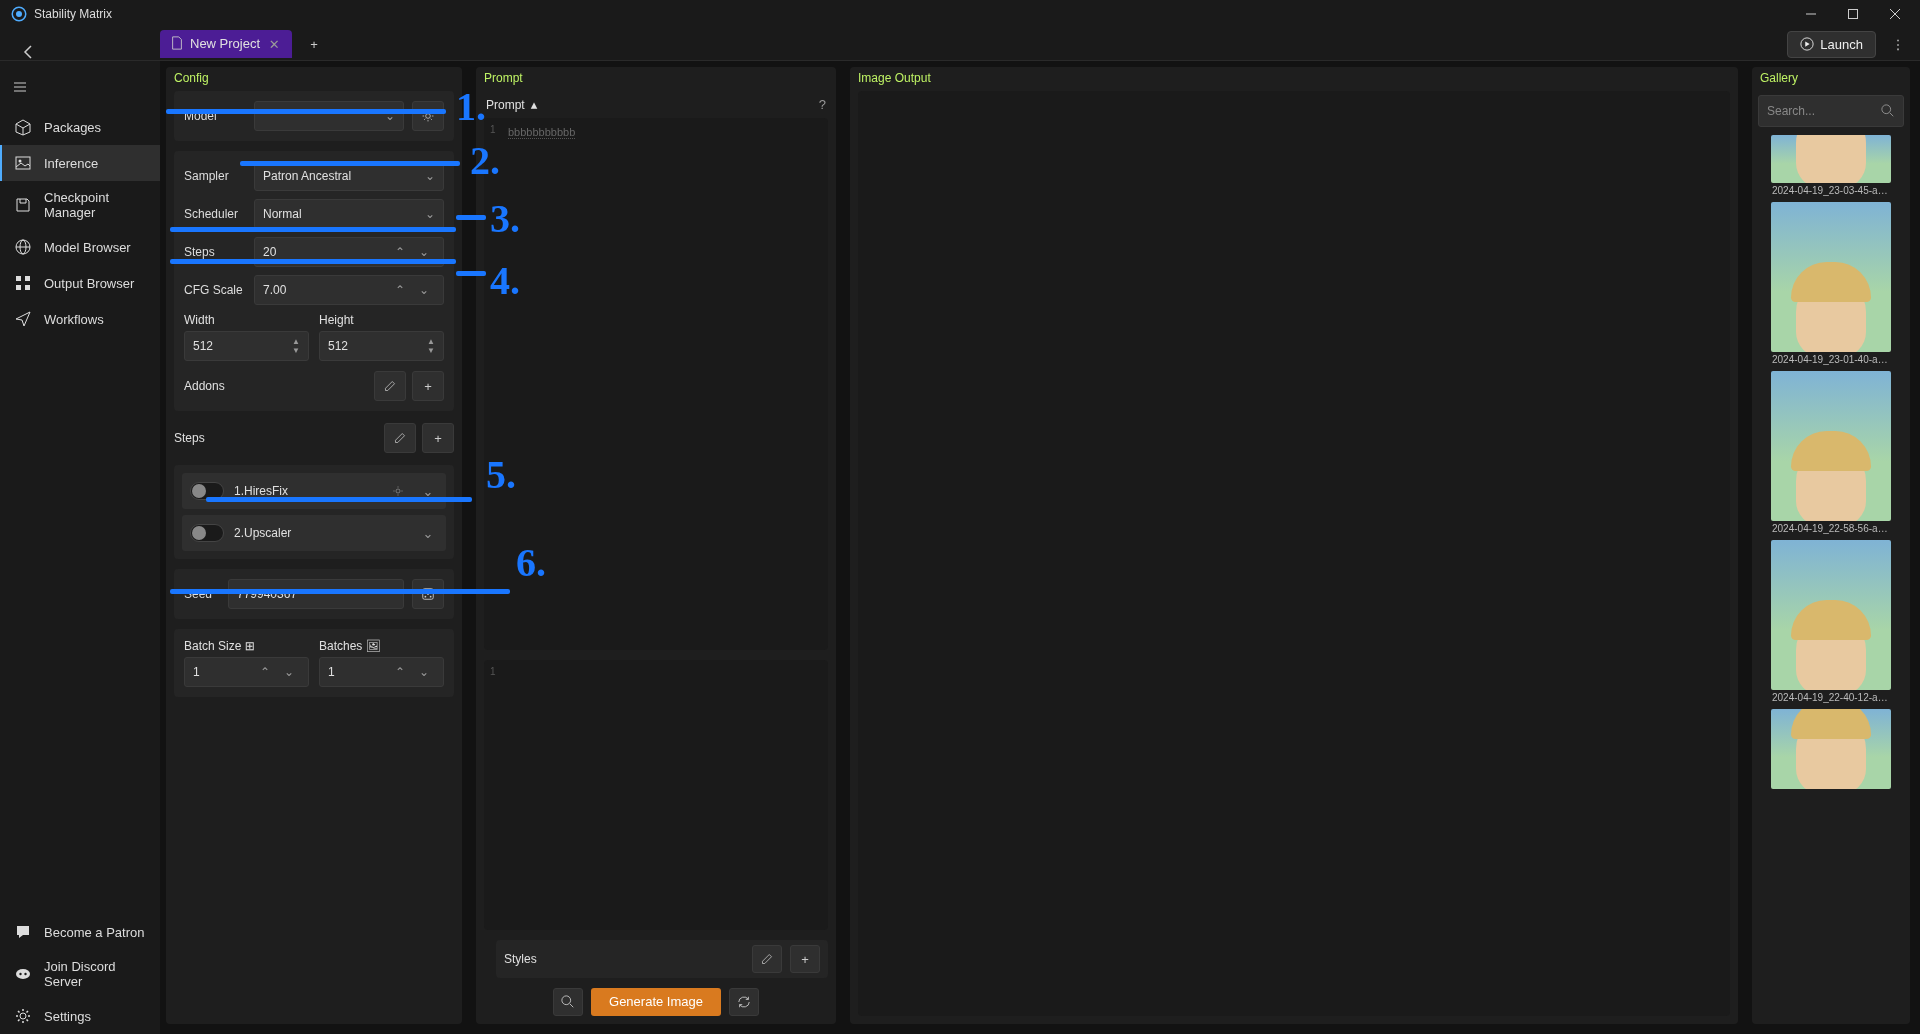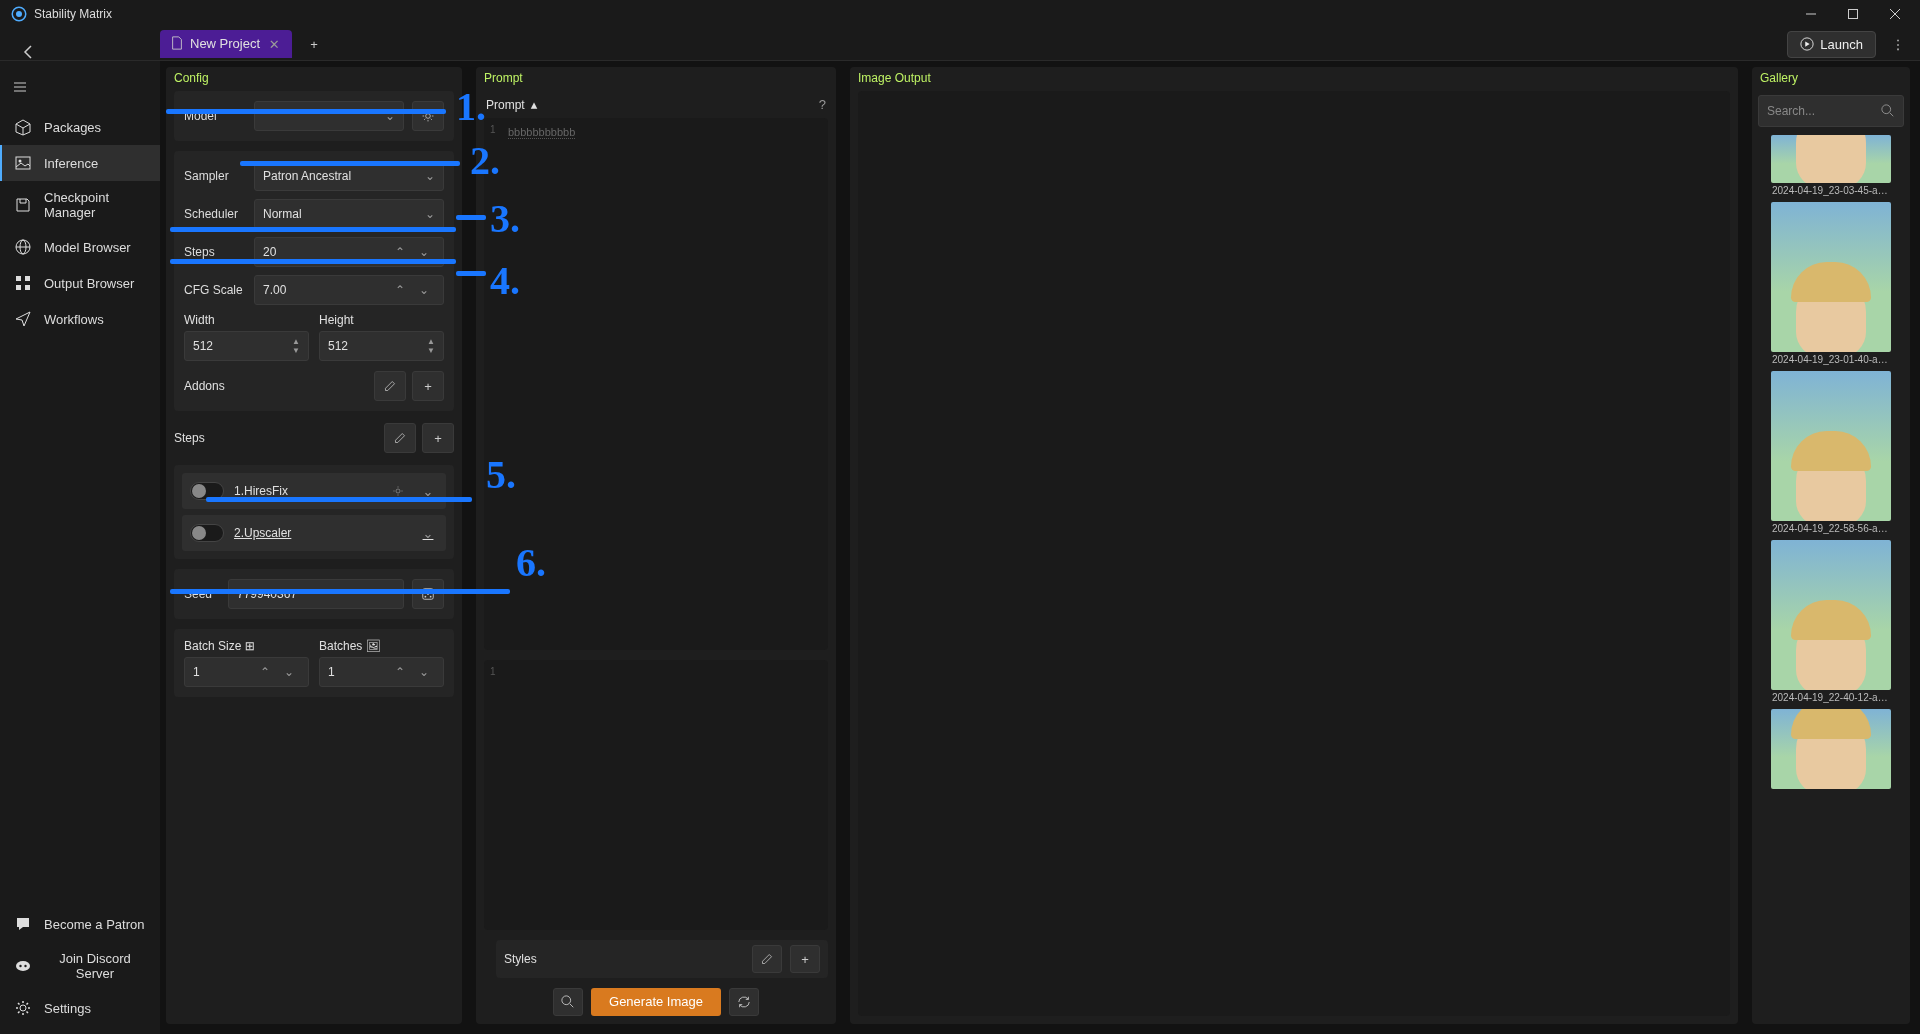--- a/index.html
+++ b/index.html
@@ -18,21 +18,21 @@
 .new-tab { width: 28px; height: 28px; display: flex; align-items: center; justify-content: center; color: #ccc; margin-left:6px;}
 .launch-btn { margin-left: auto; margin-right: 8px; background: #2f2f2f; border: 1px solid #444; border-radius: 4px; padding: 5px 12px; display: flex; align-items: center; gap: 6px; color: #eee; }
 .more-btn { width: 28px; height: 28px; display:flex;align-items:center;justify-content:center; margin-right:8px; color:#ccc;}
 
 .main { display: flex; height: calc(100% - 61px); }
 .sidebar { width: 160px; background: #1a1a1a; display: flex; flex-direction: column; padding-top: 8px;}
 .hamburger { width: 40px; height: 36px; display:flex;align-items:center;justify-content:center; margin-bottom:4px;}
 .nav-item { display: flex; align-items: center; gap: 12px; padding: 9px 14px; color: #ddd; font-size: 13px; }
 .nav-item.active { background: #2f2f2f; border-left: 2px solid #4facfe; padding-left:12px;}
 .nav-icon { width: 18px; height: 18px; flex-shrink:0;}
-.sidebar-bottom { margin-top: auto; padding-bottom: 8px; text-align: center;}
+.sidebar-bottom { margin-top: auto; }
 
 .content { flex: 1; display: flex; gap: 14px; padding: 6px 10px 10px 6px; position: relative;}
 .panel { background: #1e1e1e; border-radius: 4px; display: flex; flex-direction: column; }
 .panel-header { font-size: 12px; color: #bef264; padding: 4px 8px 6px 8px; }
 
 .config-panel { width: 296px; }
 .config-body { padding: 0 8px 8px 8px; display:flex; flex-direction:column; gap:10px;}
 .card { background: #252525; border-radius: 4px; padding: 10px; }
 .row { display: flex; align-items: center; gap: 8px; margin-bottom: 8px; }
 .row:last-child { margin-bottom: 0;}
@@ -342,21 +342,21 @@
               </div>
             <span class="toggle-label">1.HiresFix</span>
             <div class="gear">
                 <svg width="12" height="12" viewBox="0 0 18 18">
                   <circle cx="9" cy="9" r="3" fill="none" stroke="#999"></circle>
                   <path d="M9 2 L9 4 M9 14 L9 16 M2 9 L4 9 M14 9 L16 9" stroke="#999"></path>
                 </svg>
               </div>
             <div class="chev">⌄</div>
           </div>
-          <div class="toggle-row" style="margin-bottom:0;text-decoration:underline;">
+          <div class="toggle-row" style="margin-bottom:0;">
             <div class="toggle">
                 <div class="knob"></div>
               </div>
             <span class="toggle-label">2.Upscaler</span>
             <div class="chev" style="margin-left:auto;">⌄</div>
           </div>
         </div>
 
         <div class="card">
           <div class="row">

